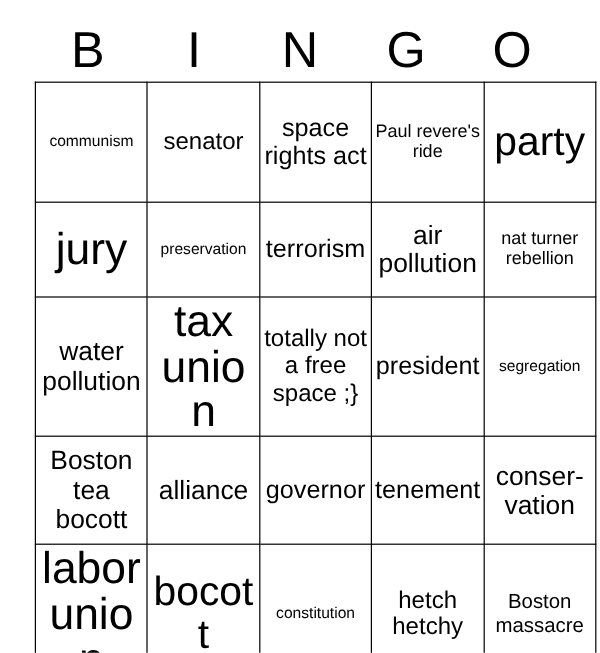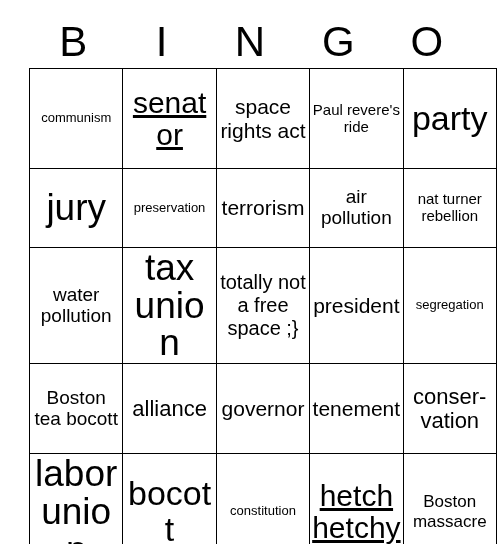--- a/index.html
+++ b/index.html
@@ -68,23 +68,23 @@
     width: 100%;
     text-align: center;
   }
 
   
   .fs-xs   { font-size: 13px; line-height: 1.15; }
   .fs-s    { font-size: 20px; line-height: 1.16; }
   .fs-sm   { font-size: 17px; line-height: 1.14; }
   .fs-m    { font-size: 15px; line-height: 1.12; }
   .fs-ml   { font-size: 21px; line-height: 1.12; }
-  .fs-l    { font-size: 19px; line-height: 1.10; }
+  .fs-l    { font-size: 22px; line-height: 1.10; }
   .fs-xl   { font-size: 22px; line-height: 1.08; }
-  .fs-xxl  { font-size: 30px; line-height: 1.06; text-decoration: underline; }
+  .fs-xxl  { font-size: 20px; line-height: 1.06; }
   .fs-3xl  { font-size: 34px; line-height: 1.04; }
   .fs-4xl  { font-size: 37px; line-height: 1.02; text-align: center; }
 </style>
 </head>
 <body>
 
 <div id="bingo-card">
 
   <div id="bingo-header">
     <div class="header-letter">B</div>

